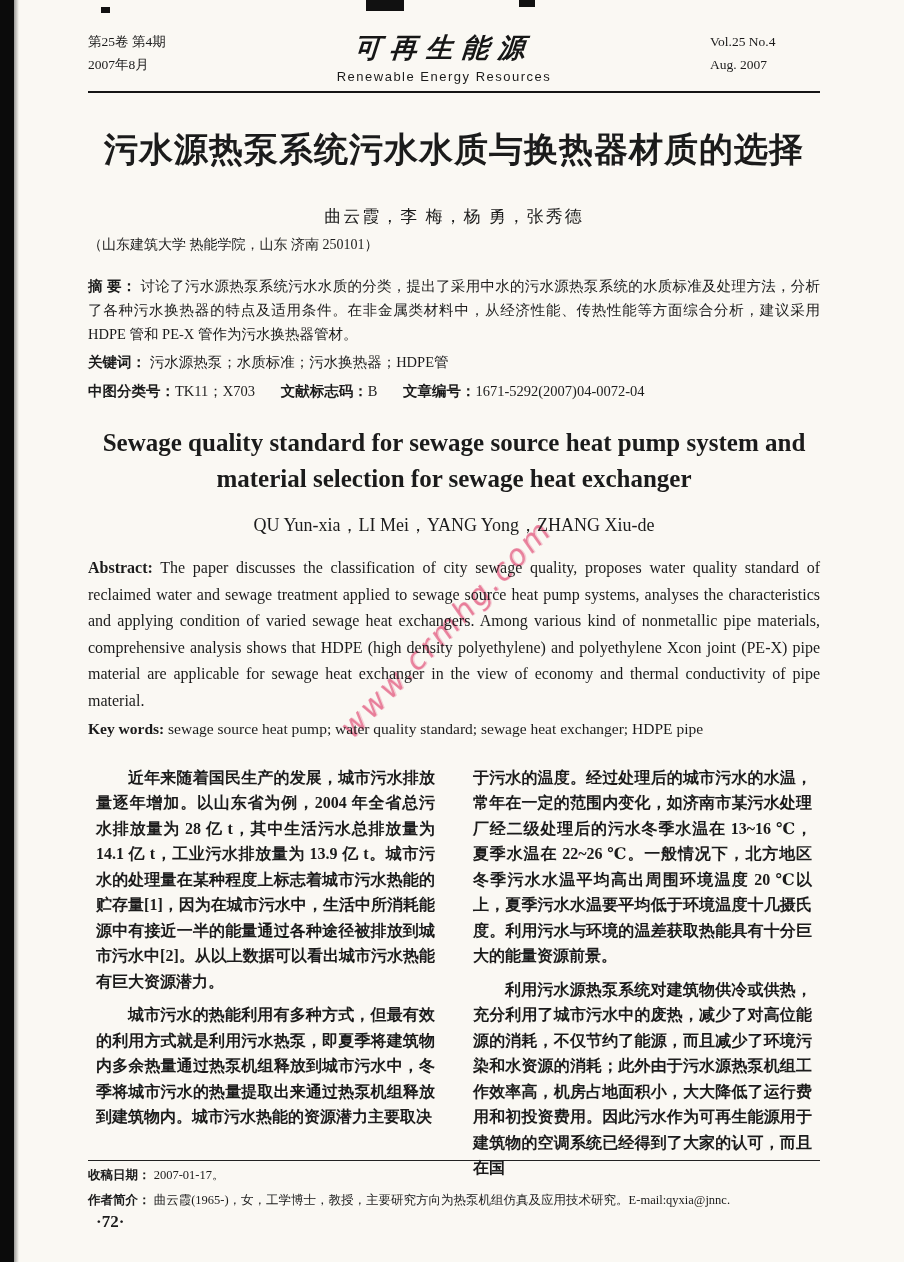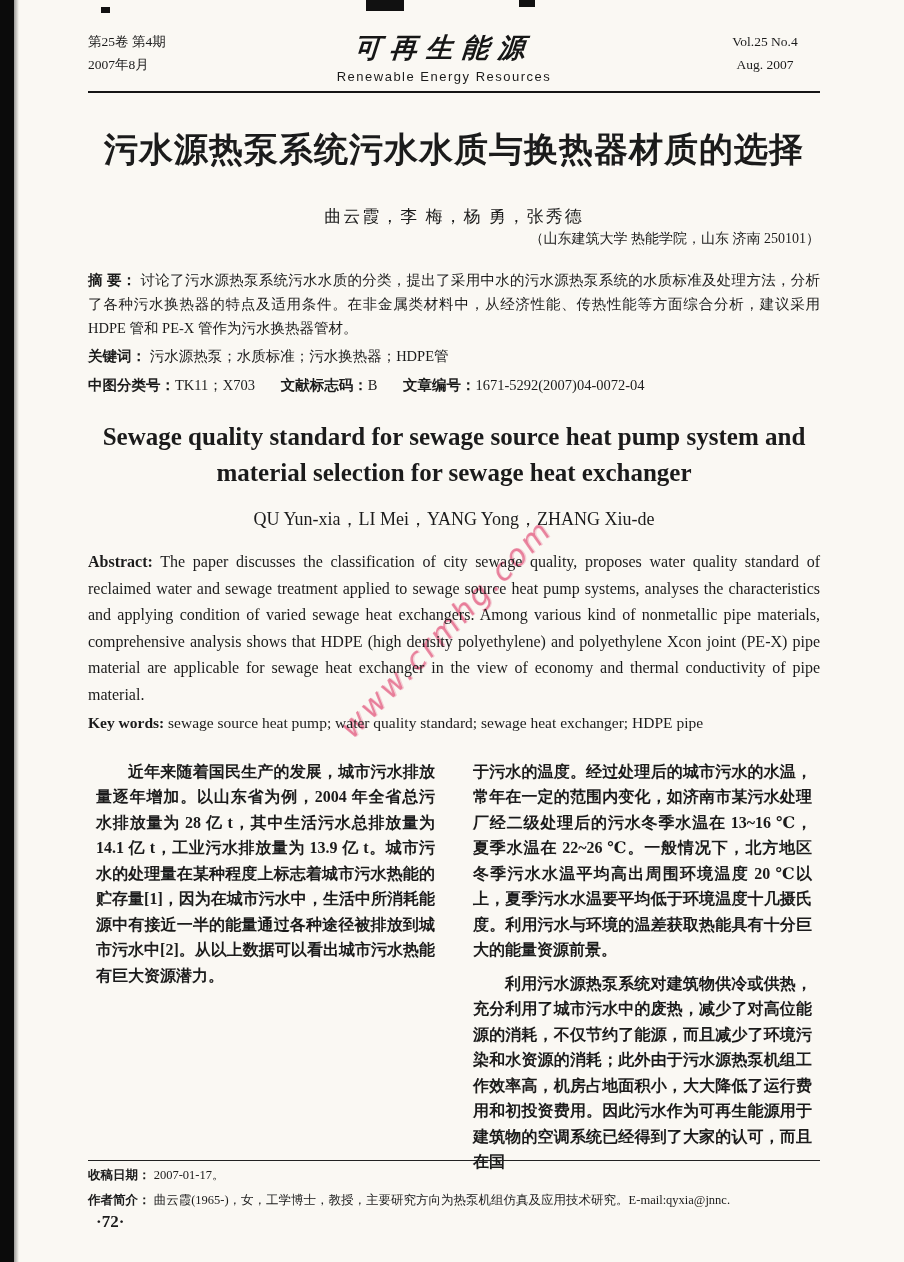--- a/index.html
+++ b/index.html
@@ -15,33 +15,33 @@
   .scan-mark { position:absolute; background:#111; }
   .mark1 { left:366px; top:0; width:38px; height:11px; }
   .mark2 { left:519px; top:0; width:16px; height:7px; }
   .mark3 { left:101px; top:7px; width:9px; height:6px; }
 
   .content { position:absolute; left:88px; top:30px; width:732px; }
 
   
   .journal-header { display:flex; justify-content:space-between; align-items:flex-start; }
   .hdr-left, .hdr-right { font-size:13.5px; line-height:23px; width:150px; }
-  .hdr-right { text-align:center; padding-left:60px; width:110px; }
+  .hdr-right { text-align:left; padding-left:60px; width:110px; }
   .hdr-center { text-align:center; flex:1; }
   .journal-name-cn { font-size:27px; font-weight:bold; letter-spacing:9px;
       font-style:italic; transform:skewX(-4deg); color:#161616; }
   .journal-name-en { font-size:13px; letter-spacing:1.5px; margin-top:3px;
       font-family:"Liberation Sans","DejaVu Sans",sans-serif; }
   .header-rule { border-bottom:2.5px solid #151515; margin-top:7px; }
 
   
   .title-cn { margin:34px 0 0 0; font-size:34px; font-weight:bold; text-align:center;
       letter-spacing:1px; font-family:"Liberation Sans","DejaVu Sans",sans-serif; }
   .authors-cn { margin-top:32px; font-size:17px; text-align:center; letter-spacing:2px; }
-  .affiliation-cn { margin-top:2px; font-size:14px; text-align:right; }
+  .affiliation-cn { margin-top:8px; font-size:14px; text-align:left; }
 
   .abstract-cn { margin-top:20px; font-size:14.5px; line-height:24px; text-align:justify; }
   .keywords-cn { margin-top:4px; font-size:14.5px; line-height:24px; }
   .classification { margin-top:5px; font-size:14.5px; line-height:24px; }
   .lbl { font-weight:bold; font-family:"Liberation Sans","DejaVu Sans",sans-serif; }
   .gap { margin-left:22px; }
 
   .title-en { margin:22px 0 0 0; font-size:25px; font-weight:bold; text-align:center; line-height:36px; }
   .authors-en { margin-top:16px; font-size:18px; text-align:center; }
   .affiliation-en { margin-top:7px; font-size:13.5px; text-align:center; }
@@ -136,20 +136,21 @@
     </div>
 
     <div class="keywords-en">
       <span class="lbl-serif">Key words:</span>
       <span>sewage source heat pump; water quality standard; sewage heat exchanger; HDPE pipe</span>
     </div>
 
     <div class="body-columns">
       <div class="col">
         <p class="indent">近年来随着国民生产的发展，城市污水排放量逐年增加。以山东省为例，2004 年全省总污水排放量为 28 亿 t，其中生活污水总排放量为 14.1 亿 t，工业污水排放量为 13.9 亿 t。城市污水的处理量在某种程度上标志着城市污水热能的贮存量[1]，因为在城市污水中，生活中所消耗能源中有接近一半的能量通过各种途径被排放到城市污水中[2]。从以上数据可以看出城市污水热能有巨大资源潜力。</p>
+        <p class="indent">城市污水的热能利用有多种方式，但最有效的利用方式就是利用污水热泵，即夏季将建筑物内多余热量通过热泵机组释放到城市污水中，冬季将城市污水的热量提取出来通过热泵机组释放到建筑物内。城市污水热能的资源潜力主要取决</p>
       </div>
       <div class="col">
         <p class="no-indent">于污水的温度。经过处理后的城市污水的水温，常年在一定的范围内变化，如济南市某污水处理厂经二级处理后的污水冬季水温在 13~16 ℃，夏季水温在 22~26 ℃。一般情况下，北方地区冬季污水水温平均高出周围环境温度 20 ℃以上，夏季污水水温要平均低于环境温度十几摄氏度。利用污水与环境的温差获取热能具有十分巨大的能量资源前景。</p>
         <p class="indent">利用污水源热泵系统对建筑物供冷或供热，充分利用了城市污水中的废热，减少了对高位能源的消耗，不仅节约了能源，而且减少了环境污染和水资源的消耗；此外由于污水源热泵机组工作效率高，机房占地面积小，大大降低了运行费用和初投资费用。因此污水作为可再生能源用于建筑物的空调系统已经得到了大家的认可，而且在国</p>
       </div>
     </div>
 
   </div>
 
   <div class="footer-block">

